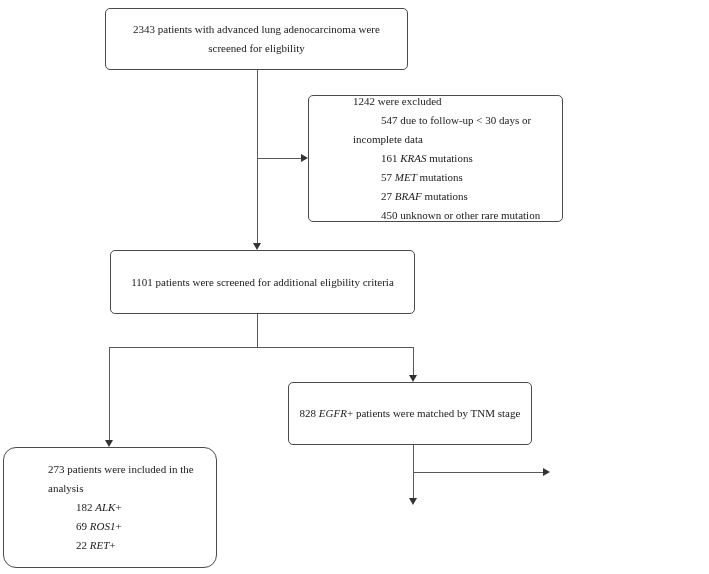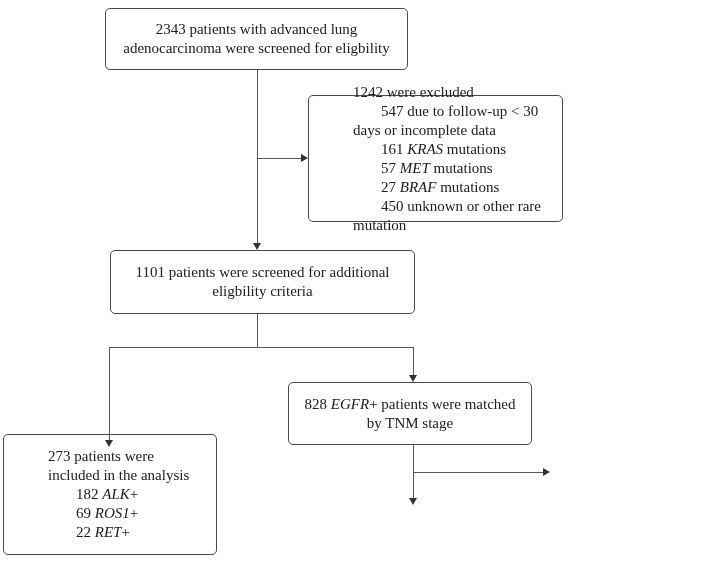--- a/index.html
+++ b/index.html
@@ -6,21 +6,21 @@
     margin: 0;
     padding: 0;
     background: #ffffff;
   }
   #canvas {
     position: relative;
     width: 709px;
     height: 574px;
     background: #ffffff;
     font-family: "Liberation Serif", "DejaVu Serif", serif;
-    font-size: 15px;
+    font-size: 11px;
     line-height: 19px;
     color: #202020;
     overflow: hidden;
   }
   .node {
     position: absolute;
     box-sizing: border-box;
     border: 1px solid #4a4a4a;
     border-radius: 5px;
     background: #ffffff;
@@ -33,21 +33,21 @@
   .node.left   { text-align: left; padding-left: 44px; }
   .para { margin: 0; }
   .para.indent { text-indent: 28px; }
   .gene { font-style: italic; }
 
   
   #box-screening        { left: 105px; top: 8px;   width: 303px; height: 62px; }
   #box-excluded-first   { left: 308px; top: 95px;  width: 255px; height: 127px; }
   #box-additional       { left: 110px; top: 250px; width: 305px; height: 64px; }
   #box-egfr-matched     { left: 288px; top: 382px; width: 244px; height: 63px; }
-  #box-included         { left: 3px;   top: 434px; width: 214px; height: 121px; }
+  #box-included         { left: 3px;   top: 447px; width: 214px; height: 121px; border-radius: 13px; }
   #box-excluded-rand    { left: 550px; top: 440px; width: 157px; height: 65px; }
   #box-egfr-included    { left: 289px; top: 505px; width: 243px; height: 65px; }
 
   
   .line-v, .line-h {
     position: absolute;
     background: #595959;
   }
   .line-v { width: 1px; }
   .line-h { height: 1px; }

